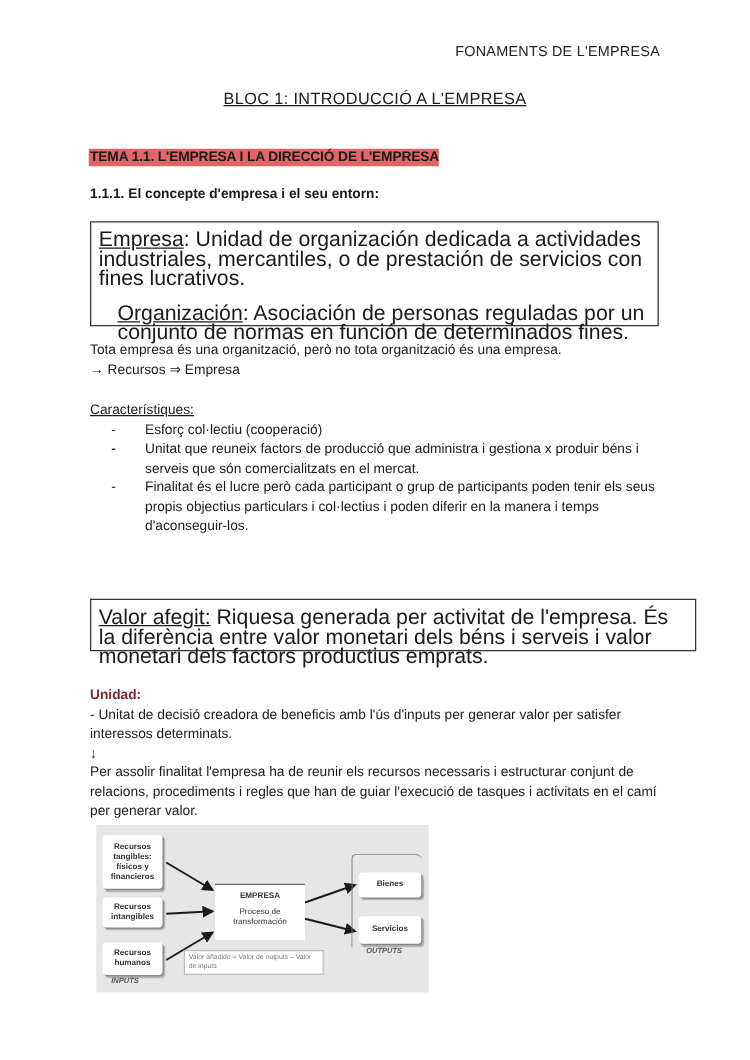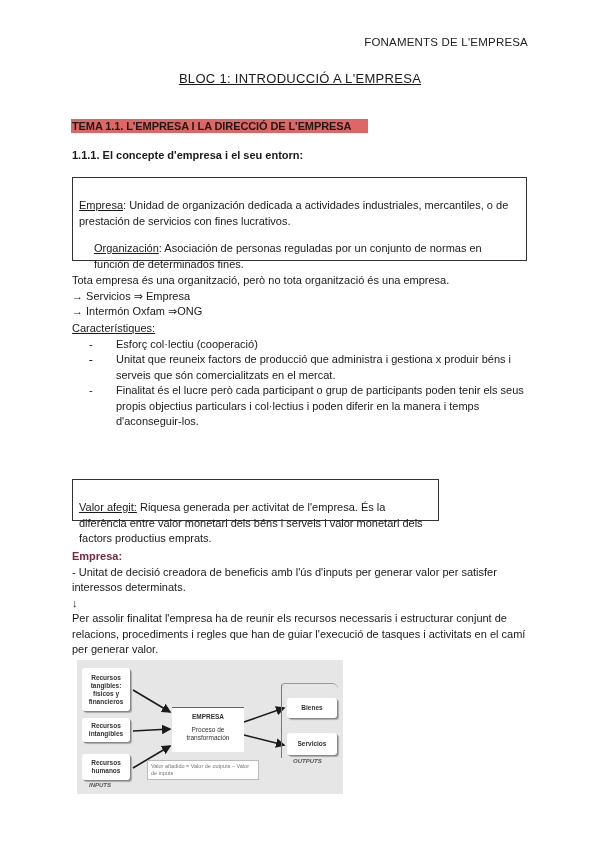--- a/index.html
+++ b/index.html
@@ -11,35 +11,35 @@
       position: absolute; top: 36px; right: 72px;
       font-size: 11.5px; letter-spacing: 0.2px; color: #222;
     }
     .doc-title {
       position: absolute; top: 71px; left: 0; width: 600px; text-align: center;
       font-size: 13px; font-weight: normal; text-decoration: underline; letter-spacing: 0.3px;
     }
     .tema {
       position: absolute; top: 119px; left: 71px;
       background: #e06666; font-size: 11px; font-weight: bold;
-      padding: 1px 17px 1px 1px; letter-spacing: -0.1px;
+      padding: 1px 0 1px 1px; letter-spacing: -0.1px;
     }
     .subhead {
       position: absolute; top: 149px; left: 72px;
       font-size: 11px; font-weight: bold;
     }
     .box {
       position: absolute; border: 1.5px solid #333; background: #fff;
-      font-size: 11px; line-height: 15.5px; padding: 20px 6px;
+      font-size: 17px; line-height: 15.5px; padding: 6px 6px;
       box-sizing: border-box;
     }
     .box-def { top: 177px; left: 72px; width: 455px; height: 84px; }
     .box-def p { margin: 0; }
     .box-def p + p { margin-top: 12px; margin-left: 15px; }
-    .box-valor { top: 479px; left: 72px; width: 367px; height: 42px; }
+    .box-valor { top: 479px; left: 72px; width: 485px; height: 42px; }
     .u { text-decoration: underline; }
     .para {
       position: absolute; left: 72px; width: 460px;
       font-size: 11px; line-height: 15.5px;
     }
     .para p { margin: 0; }
     .p-tota { top: 273px; }
     .p-carac { top: 321px; }
     .carac-list { list-style: none; margin: 0; padding: 0; }
     .carac-list li { position: relative; padding-left: 44px; }
@@ -89,40 +89,39 @@
 
 <div class="subhead">1.1.1. El concepte d'empresa i el seu entorn:</div>
 
 <div class="box box-def">
   <p><span class="u">Empresa</span><span>: Unidad de organización dedicada a actividades industriales, mercantiles, o de prestación de servicios con fines lucrativos.</span></p>
   <p><span class="u">Organización</span><span>: Asociación de personas reguladas por un conjunto de normas en función de determinados fines.</span></p>
 </div>
 
 <div class="para p-tota">
   <p>Tota empresa és una organització, però no tota organització és una empresa.</p>
-  <p>→ Servicios ⇒ Empresa</p>
-  <p>→ Intermón Oxfam ⇒ONG</p>
+  <p>→ Recursos ⇒ Empresa</p>
 </div>
 
 <div class="para p-carac">
   <p class="u">Característiques:</p>
   <ul class="carac-list">
     <li><span class="dash">-</span><span>Esforç col·lectiu (cooperació)</span></li>
     <li><span class="dash">-</span></li>
     <li><span class="dash">-</span><span>Unitat que reuneix factors de producció que administra i gestiona x produir béns i serveis que són comercialitzats en el mercat.</span></li>
     <li><span class="dash">-</span><span>Finalitat és el lucre però cada participant o grup de participants poden tenir els seus propis objectius particulars i col·lectius i poden diferir en la manera i temps d'aconseguir-los.</span></li>
   </ul>
 </div>
 
 <div class="box box-valor">
   <span class="u">Valor afegit:</span><span> Riquesa generada per activitat de l'empresa. És la diferència entre valor monetari dels béns i serveis i valor monetari dels factors productius emprats.</span>
 </div>
 
 <div class="para p-empresa">
-  <p class="empresa-head">Empresa:</p>
+  <p class="empresa-head">Unidad:</p>
   <p>- Unitat de decisió creadora de beneficis amb l'ús d'inputs per generar valor per satisfer interessos determinats.</p>
   <p>↓</p>
   <p>Per assolir finalitat l'empresa ha de reunir els recursos necessaris i estructurar conjunt de relacions, procediments i regles que han de guiar l'execució de tasques i activitats en el camí per generar valor.</p>
 </div>
 
 <div class="diagram">
   <svg class="d-arrows" width="266" height="134">
     <defs>
       <marker id="ah" markerWidth="6" markerHeight="6" refX="5" refY="3" orient="auto">
         <path d="M0,0 L6,3 L0,6 Z" fill="#1a1a1a"></path>

